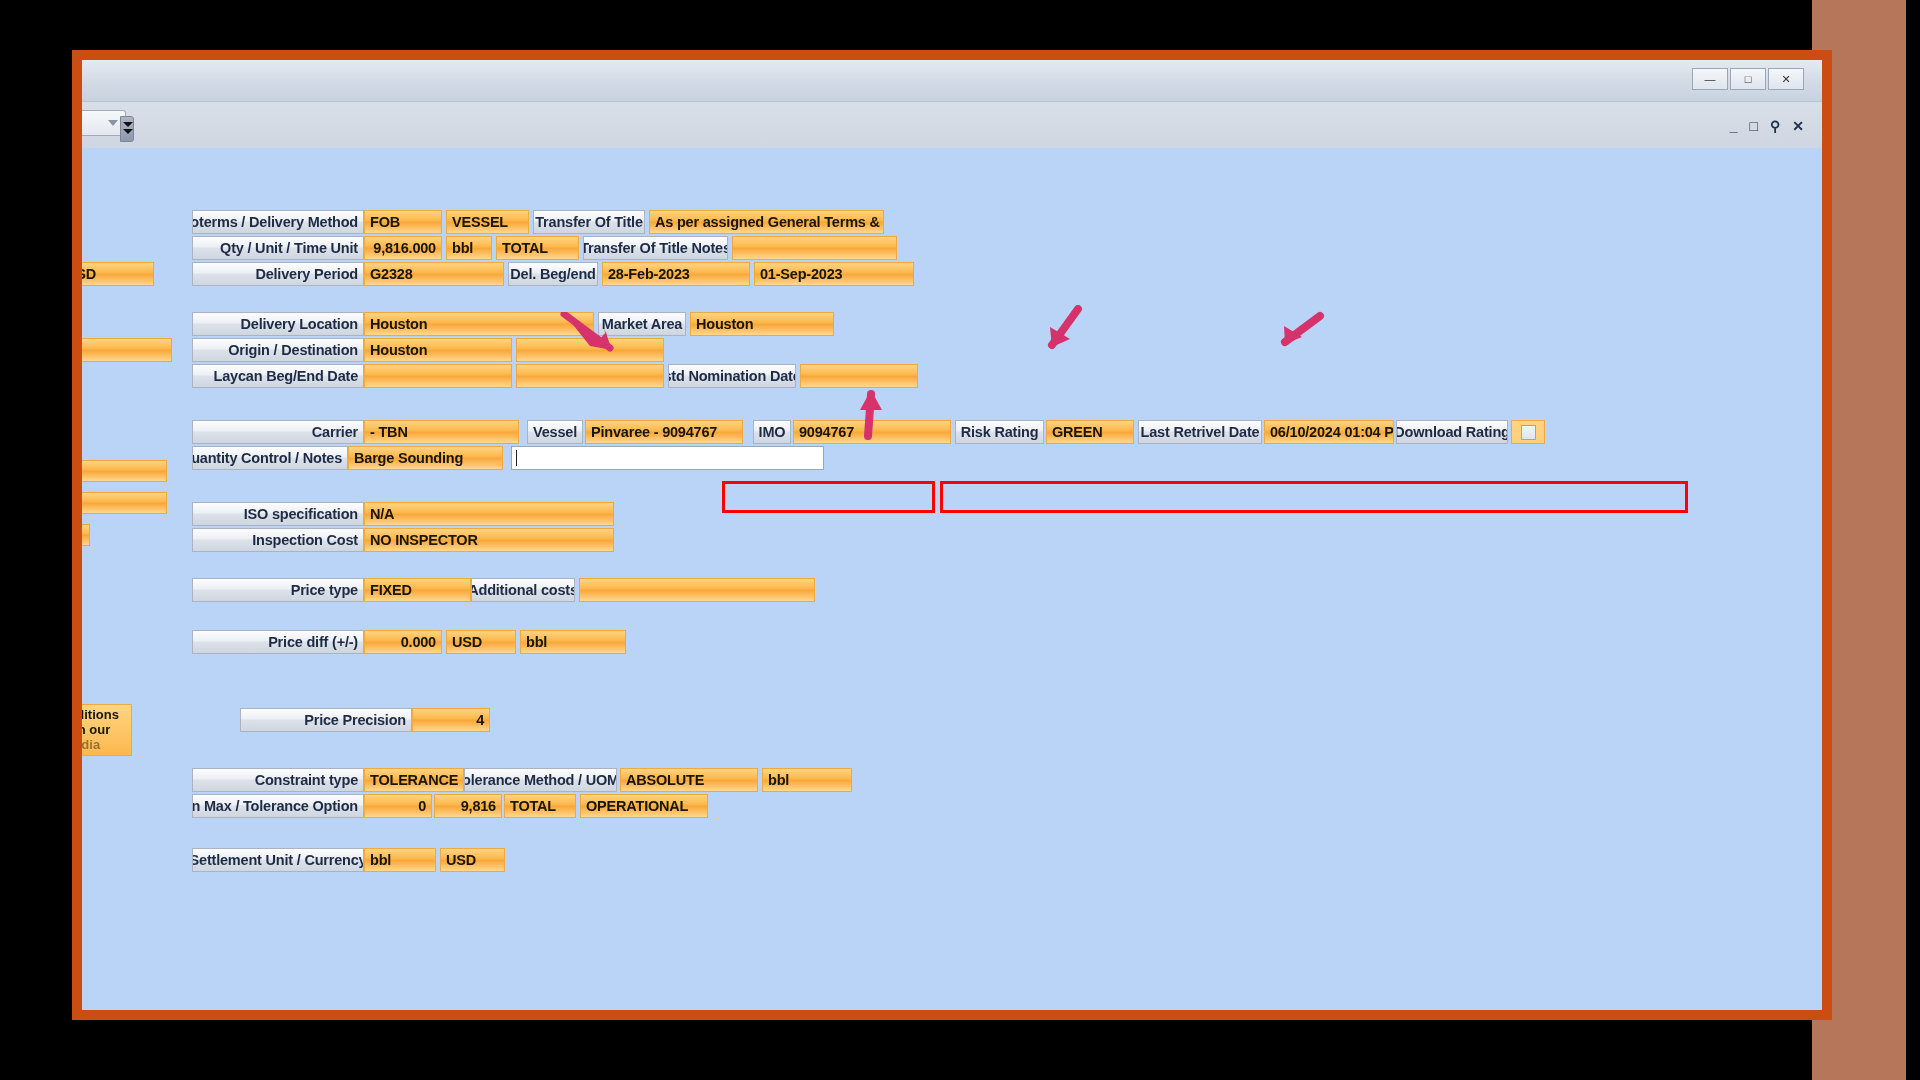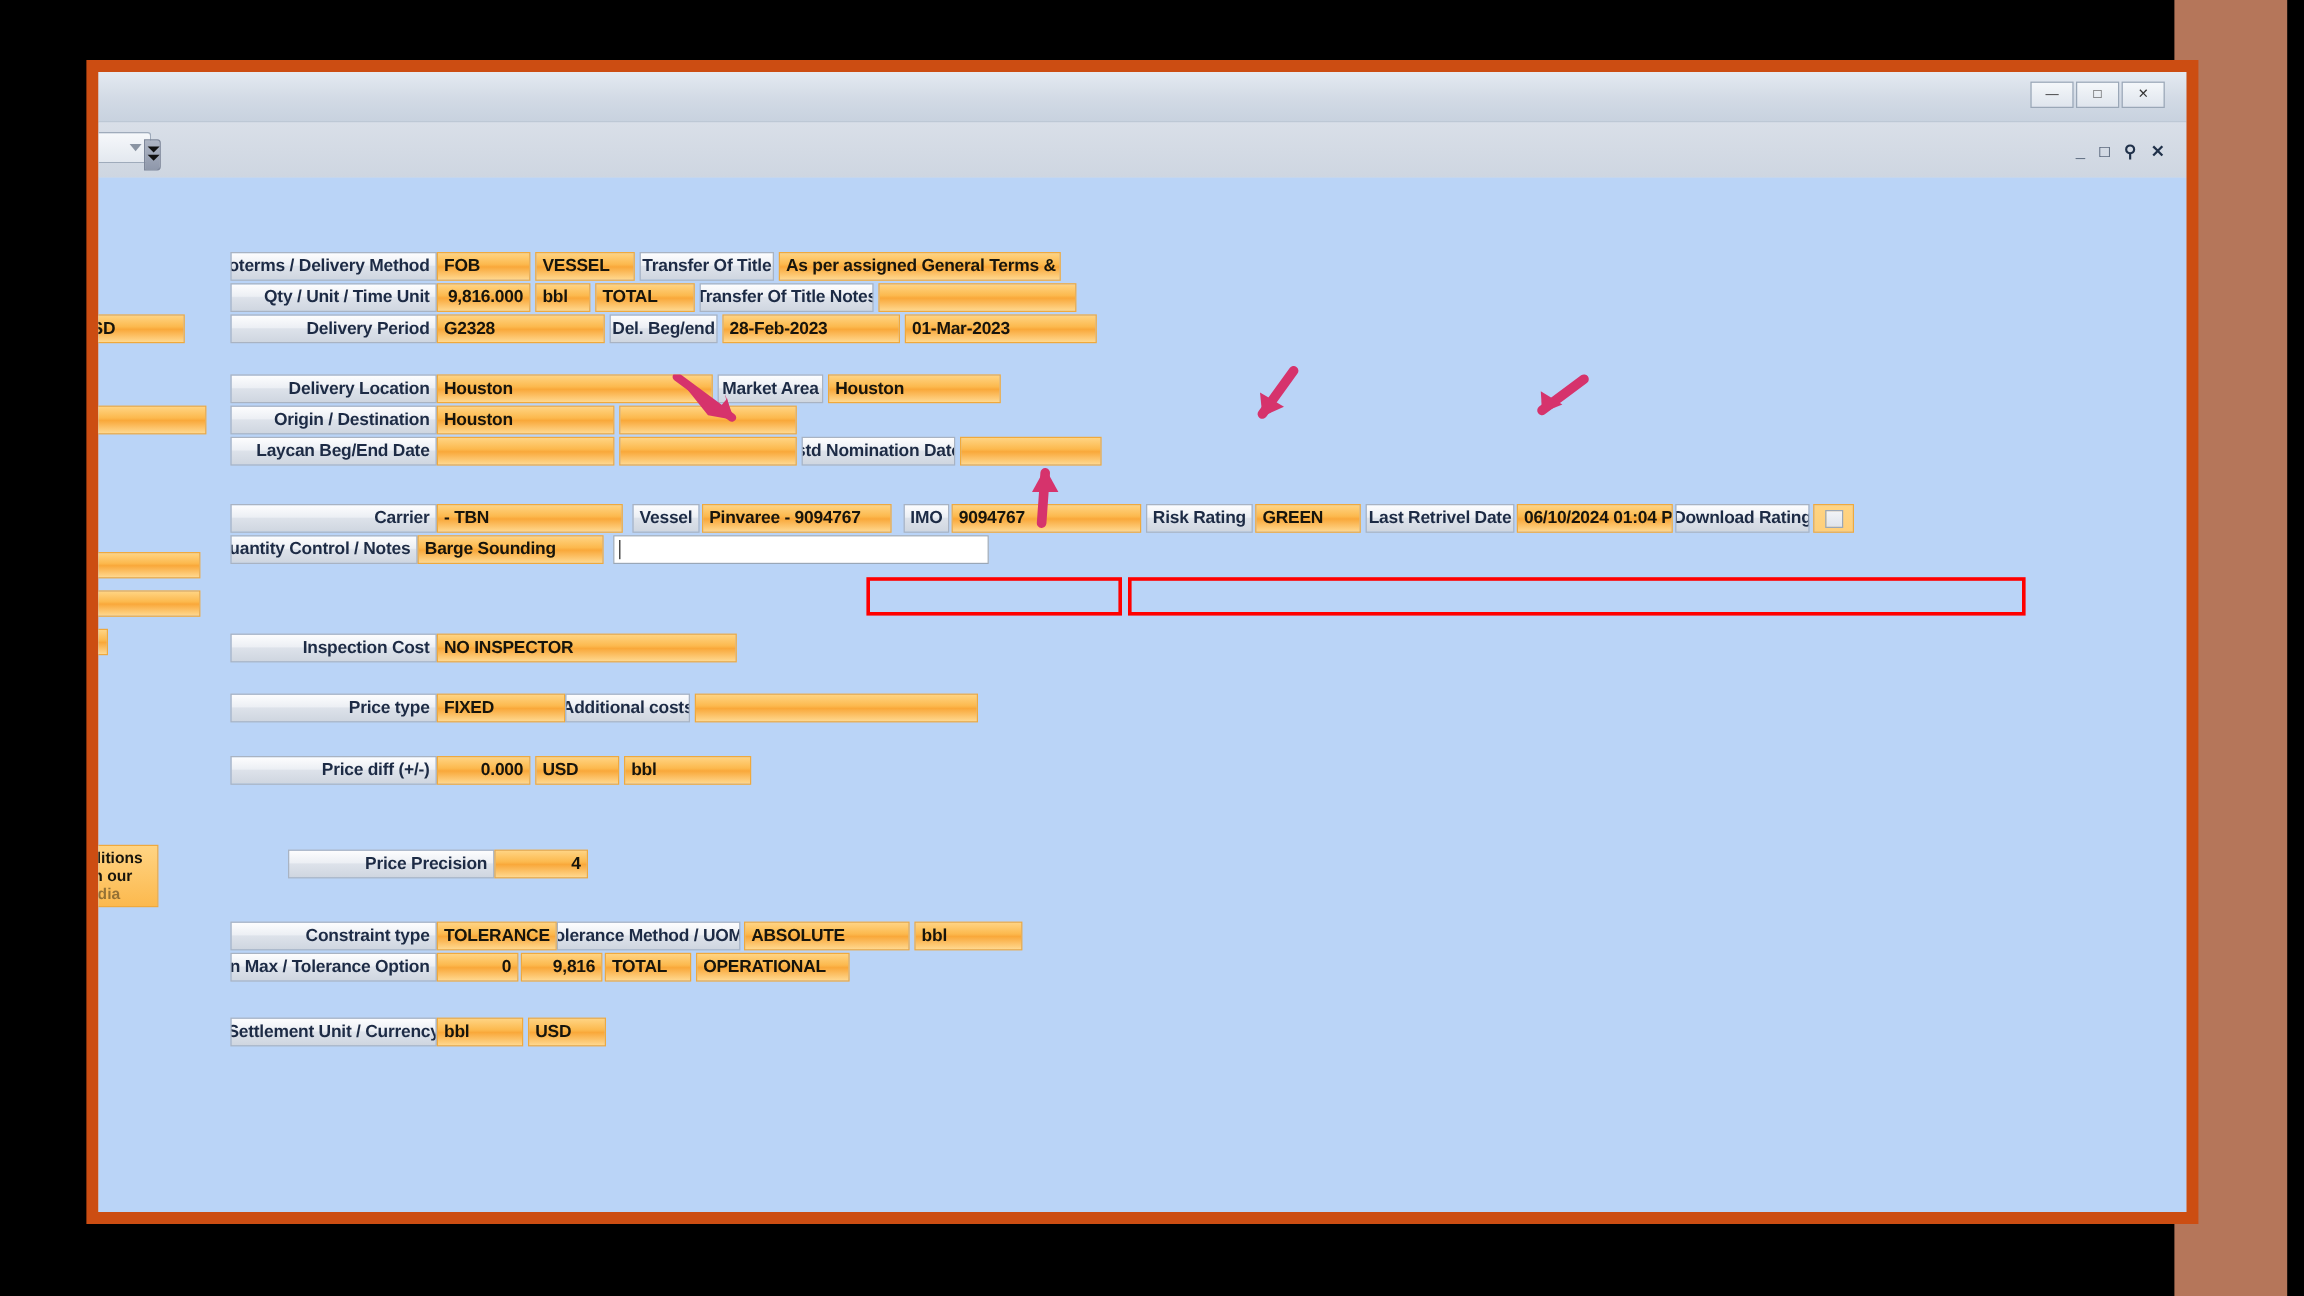--- a/index.html
+++ b/index.html
@@ -224,21 +224,21 @@
         <div class="val" style="width:83px; margin-left:4px;">TOTAL</div>
         <div class="lbl center" style="width:145px; margin-left:4px;">Transfer Of Title Notes</div>
         <div class="val" style="width:165px; margin-left:4px;"></div>
       </div>
 
       <div class="row" style="left:110px; top:114px;">
         <div class="lbl" style="width:172px;">Delivery Period</div>
         <div class="val" style="width:140px;">G2328</div>
         <div class="lbl center" style="width:90px; margin-left:4px;">Del. Beg/end</div>
         <div class="val" style="width:148px; margin-left:4px;">28-Feb-2023</div>
-        <div class="val" style="width:160px; margin-left:4px;">01-Mar-2023</div>
+        <div class="val" style="width:160px; margin-left:4px;">01-Sep-2023</div>
       </div>
 
       <div class="row" style="left:110px; top:164px;">
         <div class="lbl" style="width:172px;padding-left:12px;">Delivery Location</div>
         <div class="val" style="width:230px;">Houston</div>
         <div class="lbl center" style="width:88px; margin-left:4px;">Market Area</div>
         <div class="val" style="width:144px; margin-left:4px;">Houston</div>
       </div>
 
       <div class="row" style="left:110px; top:190px;">
@@ -273,20 +273,24 @@
       </div>
 
       <div class="row" style="left:110px; top:298px;">
         <div class="lbl" style="width:156px;">Quantity Control / Notes</div>
         <div class="val" style="width:155px;">Barge Sounding</div>
         <div class="txtbox" style="width:313px; margin-left:8px;">
           <span class="caret"></span>
         </div>
       </div>
 
+      <div class="row" style="left:110px; top:354px;">
+        <div class="lbl" style="width:172px;">ISO specification</div>
+        <div class="val" style="width:250px;">N/A</div>
+      </div>
 
       <div class="row" style="left:110px; top:380px;">
         <div class="lbl" style="width:172px;">Inspection Cost</div>
         <div class="val" style="width:250px;">NO INSPECTOR</div>
       </div>
 
       <div class="row" style="left:110px; top:430px;justify-content:space-between;">
         <div class="lbl" style="width:172px;">Price type</div>
         <div class="val" style="width:107px;">FIXED</div>
         <div class="lbl center" style="width:104px;">Additional costs</div>

